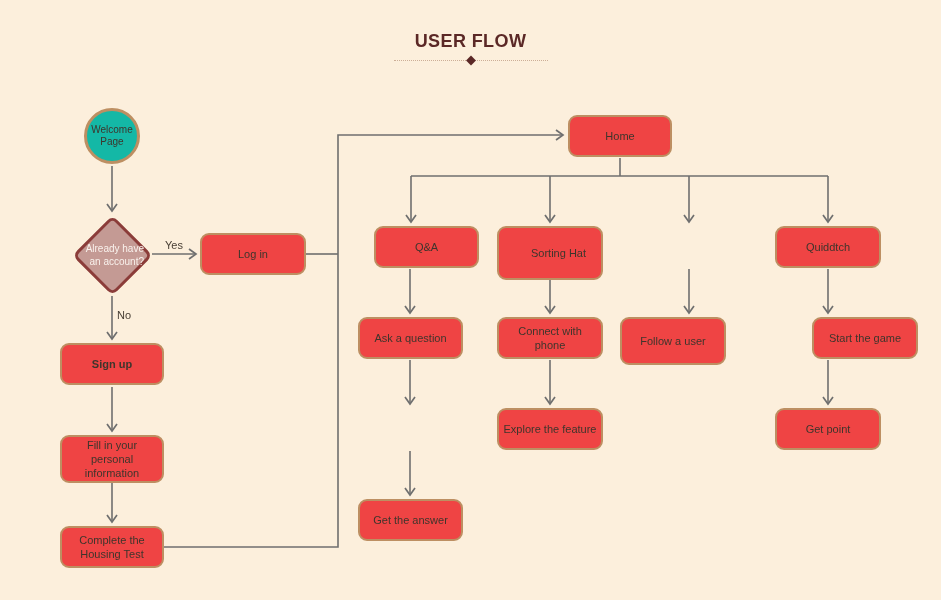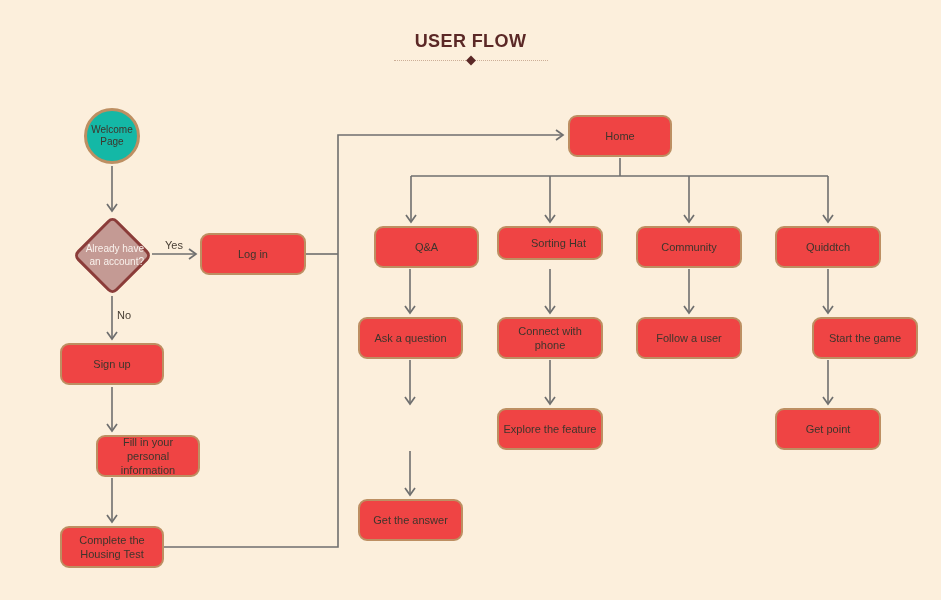--- a/index.html
+++ b/index.html
@@ -152,54 +152,51 @@
     <div class="decision-shape"></div>
     <div class="decision-label">Already have an account?</div>
   </div>
 
   <div class="edge-label" style="left:165px; top:239px;">Yes</div>
   <div class="edge-label" style="left:117px; top:309px;">No</div>
 
   <div class="node" style="left:200px; top:233px; width:106px; height:42px;">
     <span>Log in</span>
   </div>
-  <div class="node" style="left:60px; top:343px; width:104px; height:42px;">
+  <div class="node" style="left:60px; top:343px; width:104px; height:42px;font-weight:bold;">
     <span>Sign up</span>
   </div>
-  <div class="node" style="left:60px; top:435px; width:104px; height:42px;margin-left:36px;">
+  <div class="node" style="left:60px; top:435px; width:104px; height:48px;">
     <span>Fill in your personal information</span>
   </div>
   <div class="node" style="left:60px; top:526px; width:104px; height:42px;">
     <span>Complete the Housing Test</span>
   </div>
 
   <div class="node" style="left:568px; top:115px; width:104px; height:42px;">
     <span>Home</span>
   </div>
 
   <div class="node" style="left:358px; top:226px; width:105px; height:42px;margin-left:16px;">
     <span>Q&amp;A</span>
   </div>
-  <div class="node" style="left:497px; top:226px; width:106px; height:34px;padding-left:20px;">
+  <div class="node" style="left:497px; top:226px; width:106px; height:54px;padding-left:20px;">
     <span>Sorting Hat</span>
-  </div>
-  <div class="node" style="left:636px; top:226px; width:106px; height:42px;">
-    <span>Community</span>
   </div>
   <div class="node" style="left:775px; top:226px; width:106px; height:42px;">
     <span>Quiddtch</span>
   </div>
 
   <div class="node" style="left:358px; top:317px; width:105px; height:42px;">
     <span>Ask a question</span>
   </div>
   <div class="node" style="left:497px; top:317px; width:106px; height:42px;">
     <span>Connect with phone</span>
   </div>
-  <div class="node" style="left:636px; top:317px; width:106px; height:42px;">
+  <div class="node" style="left:620px; top:317px; width:106px; height:48px;">
     <span>Follow a user</span>
   </div>
   <div class="node" style="left:775px; top:317px; width:106px; height:42px;margin-left:37px;">
     <span>Start the game</span>
   </div>
 
   <div class="node" style="left:497px; top:408px; width:106px; height:42px;">
     <span>Explore the feature</span>
   </div>
   <div class="node" style="left:775px; top:408px; width:106px; height:42px;">

